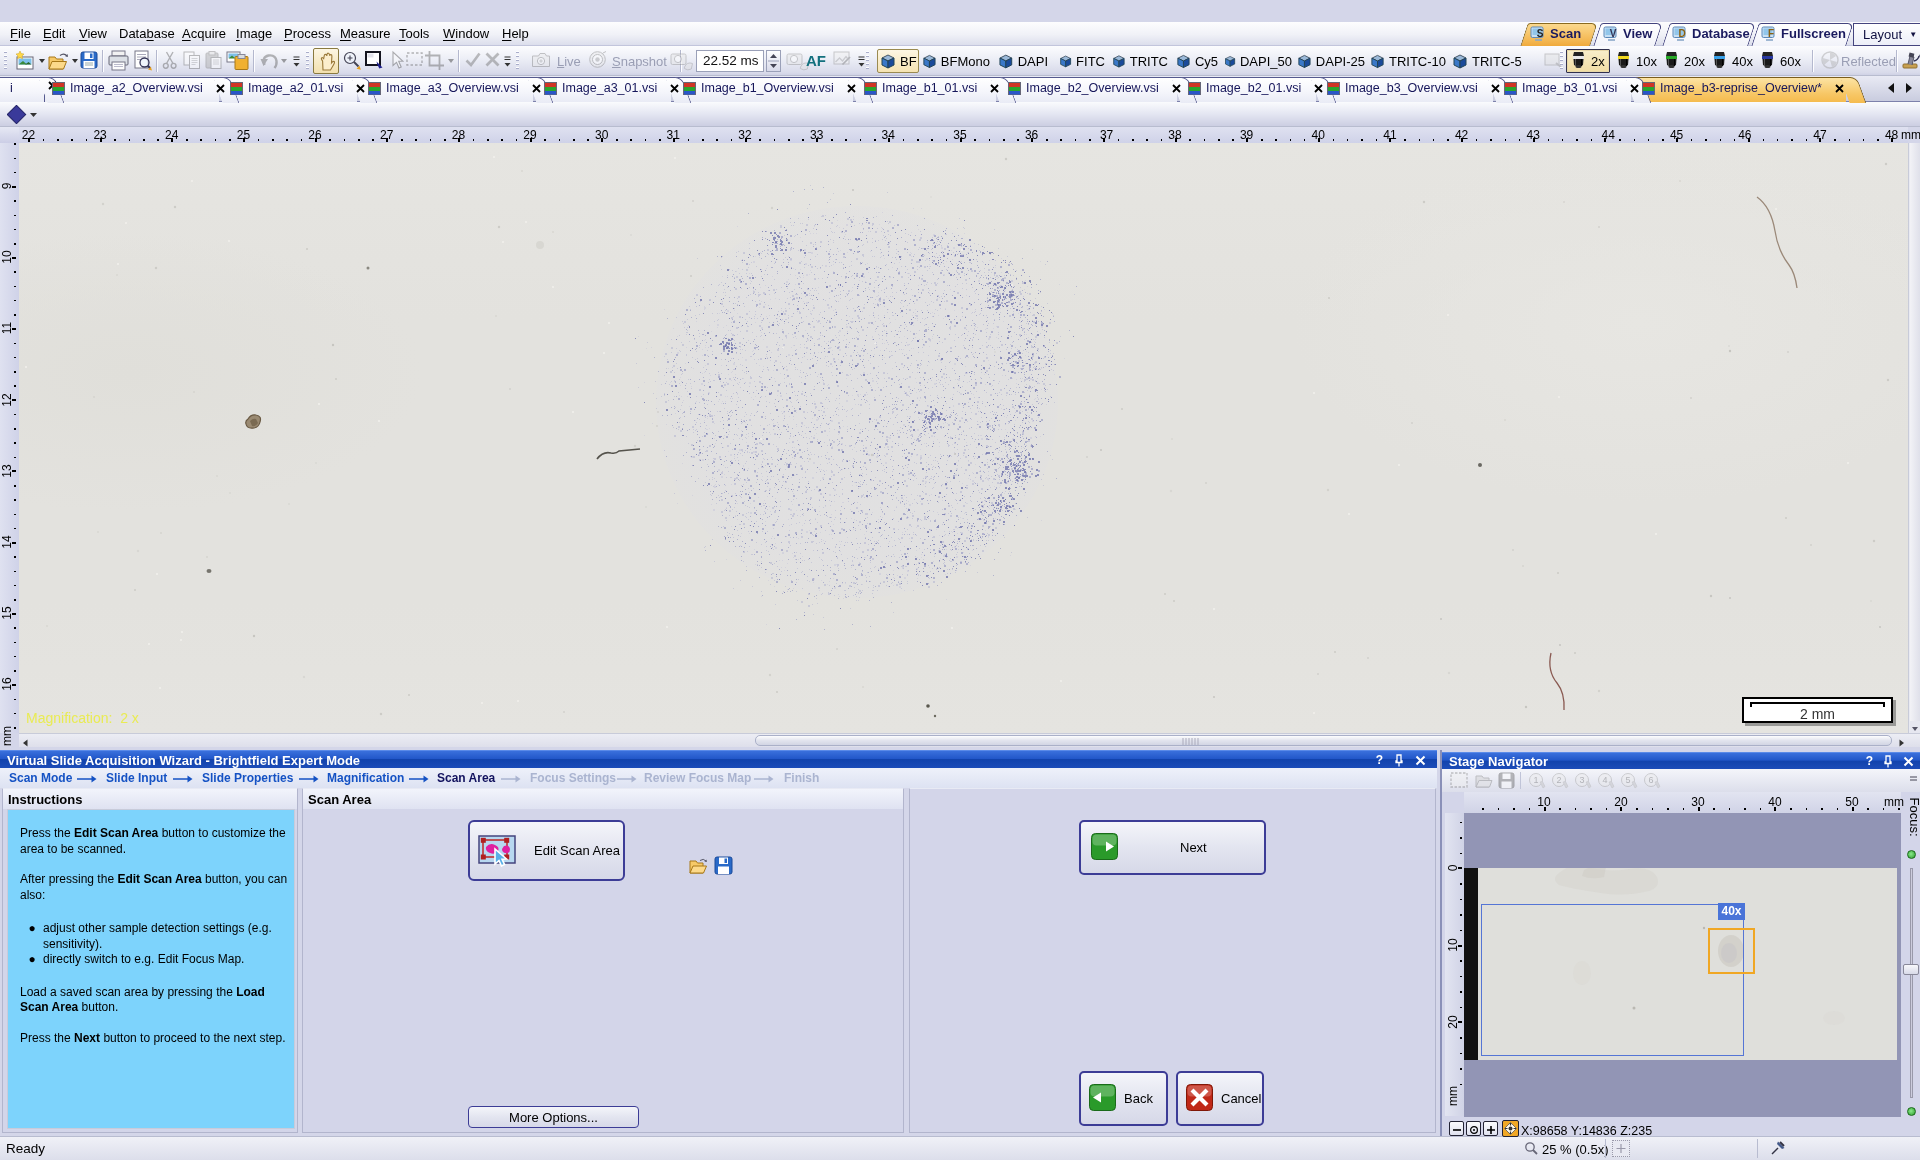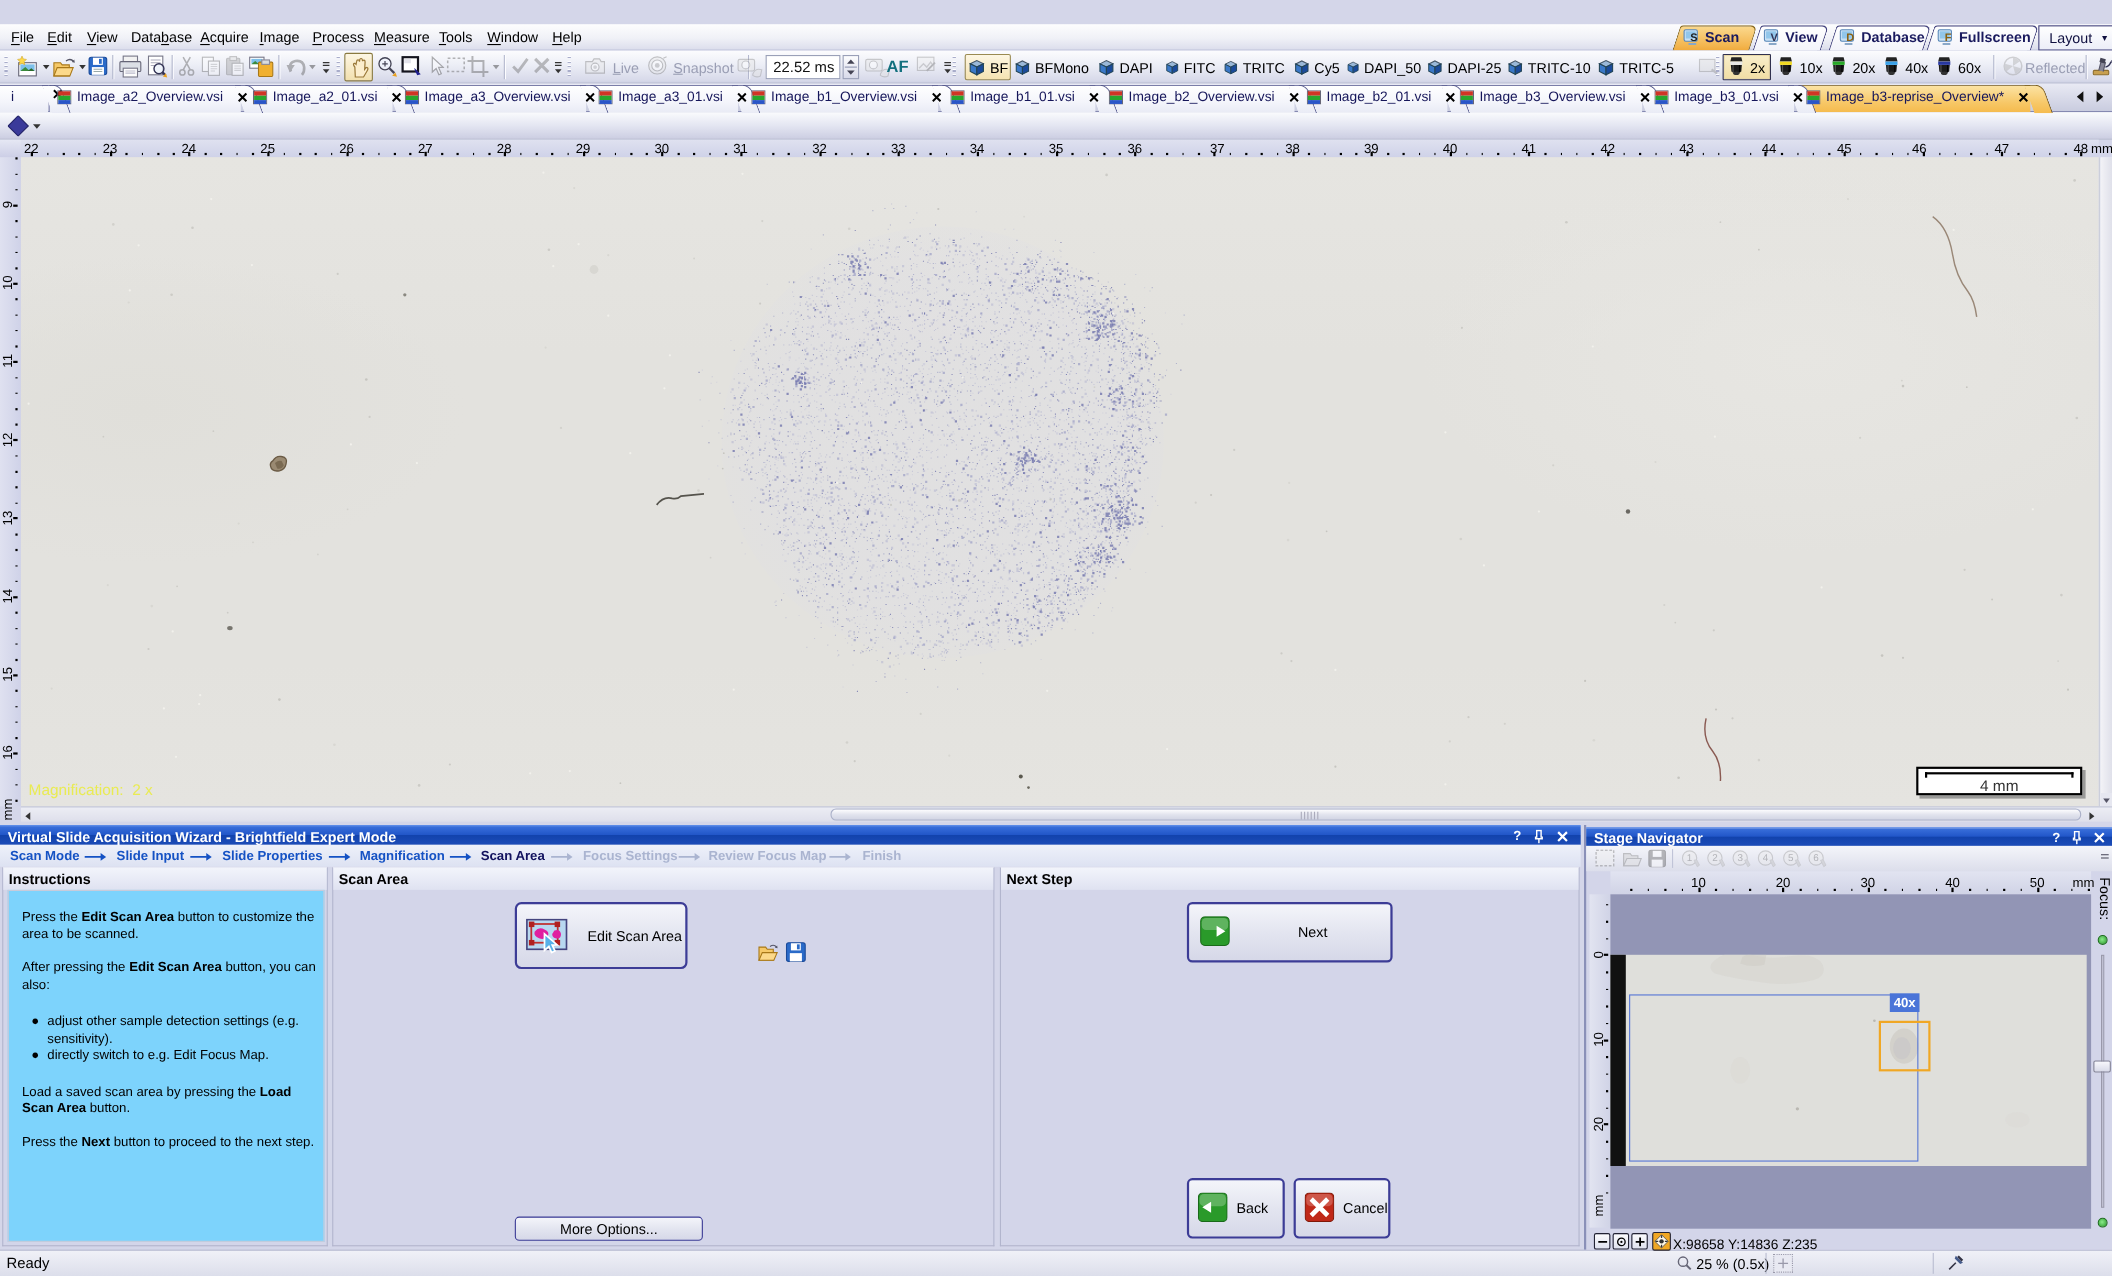--- a/index.html
+++ b/index.html
@@ -1027,21 +1027,21 @@
         <circle cx="300" cy="261" r="1" fill="#f2f1ec"></circle>
         <circle cx="499" cy="558" r="1" fill="#f2f1ec"></circle>
         <circle cx="1829" cy="320" r="1" fill="#f2f1ec"></circle>
         <circle cx="463" cy="560" r="1" fill="#f2f1ec"></circle>
         <circle cx="585" cy="210" r="1" fill="#f2f1ec"></circle>
         <circle cx="7" cy="224" r="1" fill="#f2f1ec"></circle>
       </svg>
 <div id="maglbl">Magnification:&nbsp; 2 x</div>
 <div id="scalebar">
         <div class="bar"></div>
-        <div class="lbl">4 mm</div>
+        <div class="lbl">2 mm</div>
       </div>
 </div>
 <div id="vscroll" class="abs">
 <div style="position:absolute;left:1px;top:0;width:10px;height:578px;background:linear-gradient(90deg,#f2f2f6,#dfe0ea)"></div>
 <div style="position:absolute;left:1px;top:578px;width:10px;height:12px;background:#e6e7f0"><svg width="10" height="12">
           <path d="M2 4 l3 4 3-4z" fill="#556"></path>
         </svg></div>
 </div>
 <div id="hscroll" class="abs">
 <div style="position:absolute;left:0;top:1px;width:13px;height:12px"><svg width="13" height="12">
@@ -1151,21 +1151,20 @@
         <svg width="19" height="19">
           <rect x="1" y="1" width="17" height="17" rx="2" fill="#2a6ac8" stroke="#1a4a9a"></rect>
           <rect x="5" y="1.5" width="9" height="6.5" fill="#fff"></rect>
           <rect x="10.5" y="2.5" width="2.5" height="4.5" fill="#2a6ac8"></rect>
           <rect x="4" y="10.5" width="11" height="7.5" fill="#fff"></rect>
         </svg>
       </div>
 <div class="wbtn ctr" style="left:165px;top:317px;width:171px;height:22px;border-width:1.5px">More Options...</div>
 </div>
 <div class="panel" style="left:909px;top:788px;width:527px;height:345px">
-<div class="phead">Next Step</div>
 <div class="wbtn" style="left:169px;top:31px;width:187px;height:55px;border-width:2px;border-radius:5px">
         <span style="margin-left:10px"><svg width="27" height="27" viewBox="0 0 27 27">
             <rect x="0.5" y="0.5" width="26" height="26" rx="4" fill="#2a9a2a" stroke="#1a6a1a"></rect>
             <rect x="1.5" y="1.5" width="24" height="11" rx="4" fill="#fff" fill-opacity="0.25"></rect>
             <path d="M5 13.5 h10 v-5 l8 5 -8 5 v-5z" fill="#fff" transform="translate(0 0)"></path>
           </svg></span>
         <span style="position:absolute;left:99px">Next</span>
       </div>
 <div class="wbtn" style="left:169px;top:282px;width:89px;height:55px;border-width:2px;border-radius:5px">
         <span style="margin-left:8px"><svg width="27" height="27" viewBox="0 0 27 27">

